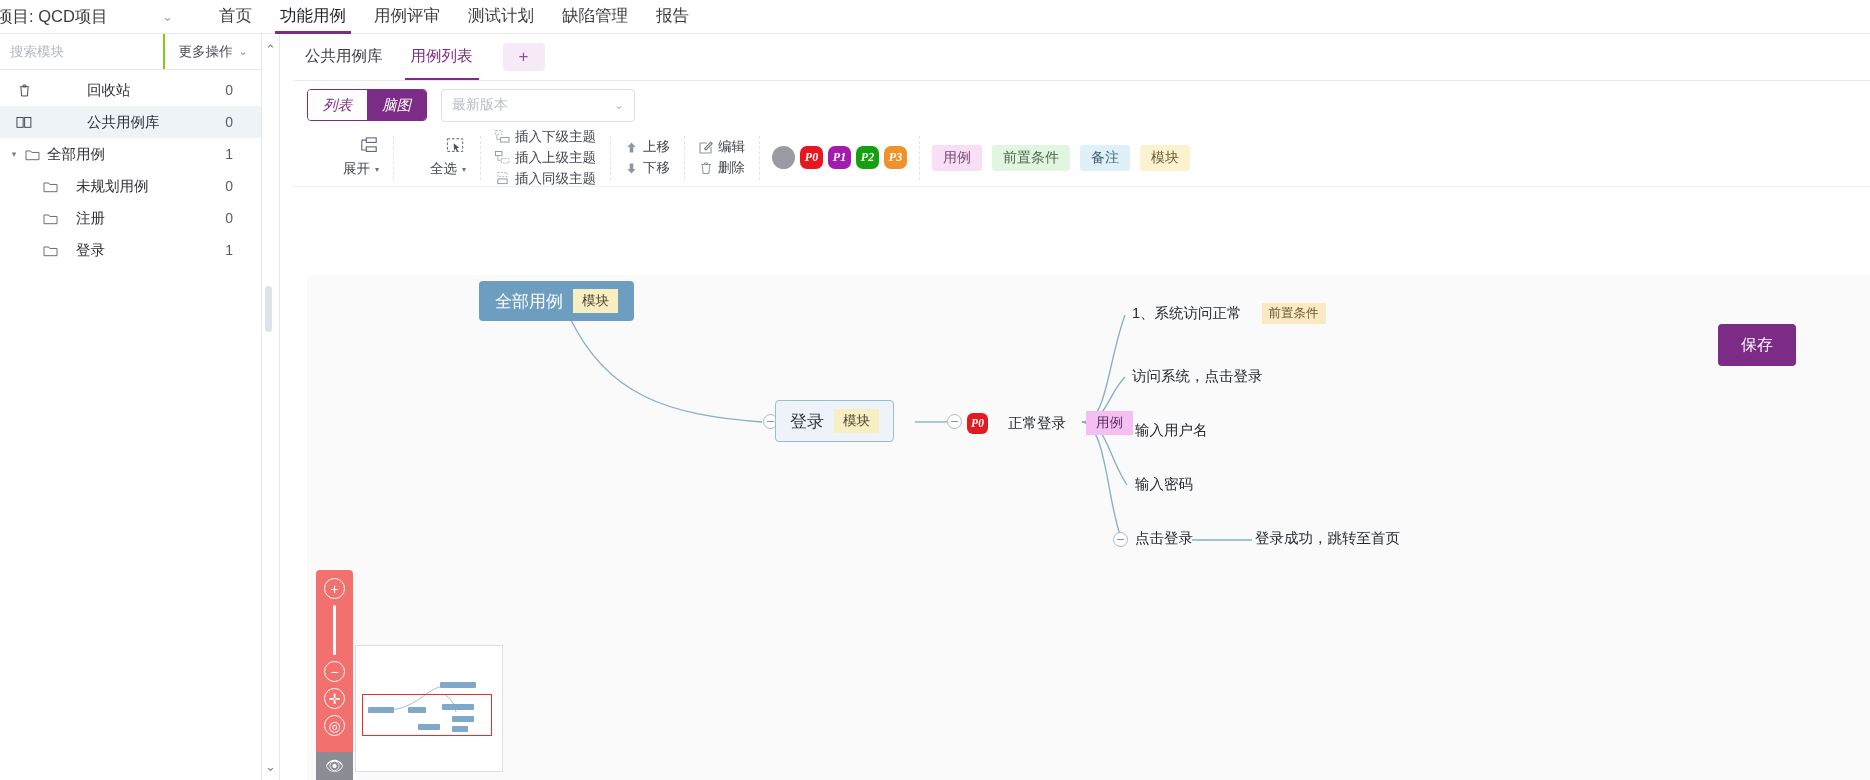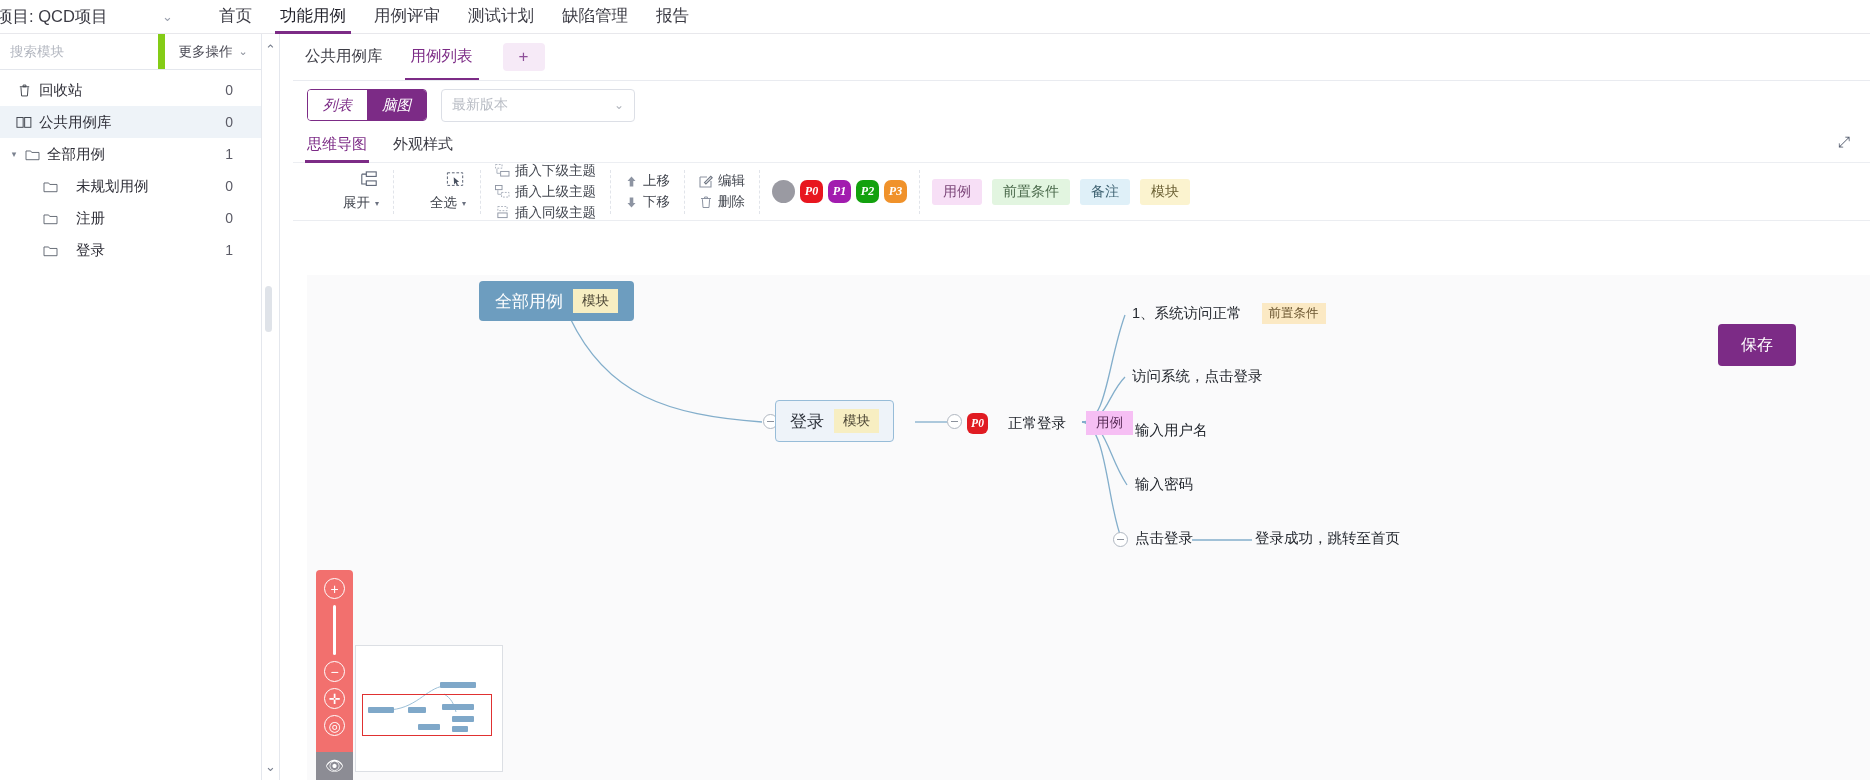--- a/index.html
+++ b/index.html
@@ -38,21 +38,21 @@
   }
 
   
   .sidebar {
     position: absolute; left: 0; top: 34px; width: 262px; height: 746px;
     background: #fff; border-right: 1px solid #e4e7ed;
   }
   .side-head { display: flex; height: 36px; border-bottom: 1px solid #e4e7ed; }
   .search-box {
     flex: 1; display: flex; align-items: center; padding: 0 10px;
-    border-right: 7px solid #84cc16;
+    border-right: 2px solid #84cc16;
   }
   .search-box input {
     width: 100%; border: 0; outline: none; font-size: 13.5px; color: #333;
     font-family: "Liberation Sans", sans-serif; background: transparent;
   }
   .search-box input::placeholder { color: #b3b7c0; }
   .more-ops {
     width: 96px; display: flex; align-items: center; justify-content: center;
     gap: 6px; font-size: 13.5px; color: #4a4a55; cursor: pointer;
   }
@@ -63,21 +63,21 @@
     display: flex; align-items: center; height: 32px;
     padding-right: 28px; cursor: pointer; position: relative;
   }
   .tnode.sel { background: #eef3f8; }
   .tnode .arrow {
     width: 16px; text-align: center; font-size: 9px; color: #7b8290; flex: 0 0 16px;
   }
   .tnode .ico { width: 20px; display: flex; justify-content: center; color: #4d4d57; }
   .tnode .lbl { margin-left: 5px; color: #2f2f38; white-space: nowrap; }
   .tnode .cnt { margin-left: auto; color: #5b5b66; font-size: 14px; }
-  .lvl0 { padding-left: 14px; }
+  .lvl0 { padding-left: 14px; gap: 48px; }
   .lvl1 { padding-left: 6px; }
   .lvl2 { padding-left: 40px; gap: 11px; }
 
   
   .rail {
     position: absolute; left: 262px; top: 34px; width: 18px; height: 746px;
     background: #fff; border-right: 1px solid #e4e7ed;
   }
   .rail .up-chev {
     position: absolute; top: 8px; left: 3px; font-size: 13px; color: #7a8190;
@@ -359,25 +359,20 @@
         <div class="seg">
           <div>列表</div>
           <div class="on">脑图</div>
         </div>
         <div class="verselect">
           <span class="vtext">最新版本</span>
           <span class="chev">⌄</span>
         </div>
       </div>
 
-      <div class="subtabs">
-        <div class="stab active">思维导图</div>
-        <div class="stab">外观样式</div>
-        <div class="expand-icon" style="position:absolute; right:20px; top:4px;">⤢</div>
-      </div>
 
       <div class="toolbar">
 
         <div class="tgroup">
           <div class="bigbtn">
             <span class="gicon">
               <svg width="20" height="18" viewBox="0 0 22 20">
                   <rect x="8" y="1" width="11" height="5" fill="none" stroke="#5a6273" stroke-width="1.2"></rect>
                   <rect x="8" y="11" width="11" height="5" fill="none" stroke="#5a6273" stroke-width="1.2"></rect>
                   <path d="M3 3.5v11h5M3 3.5h5" fill="none" stroke="#5a6273" stroke-width="1.2"></path>

